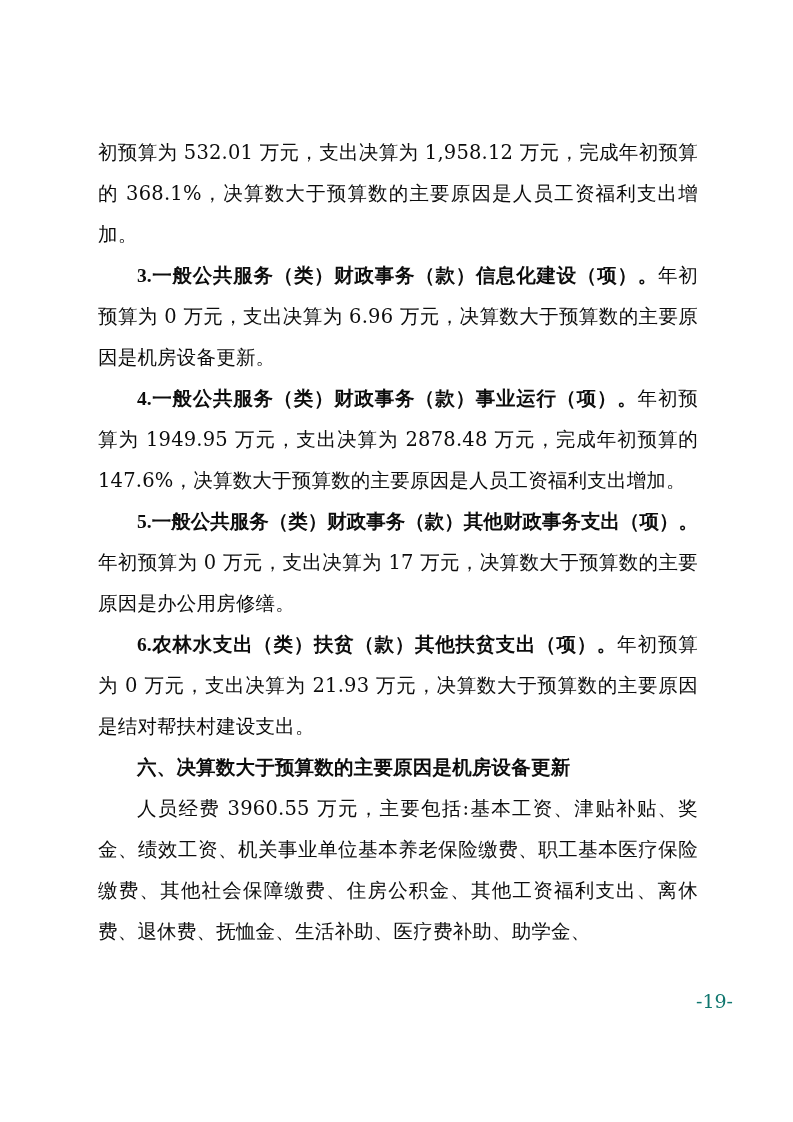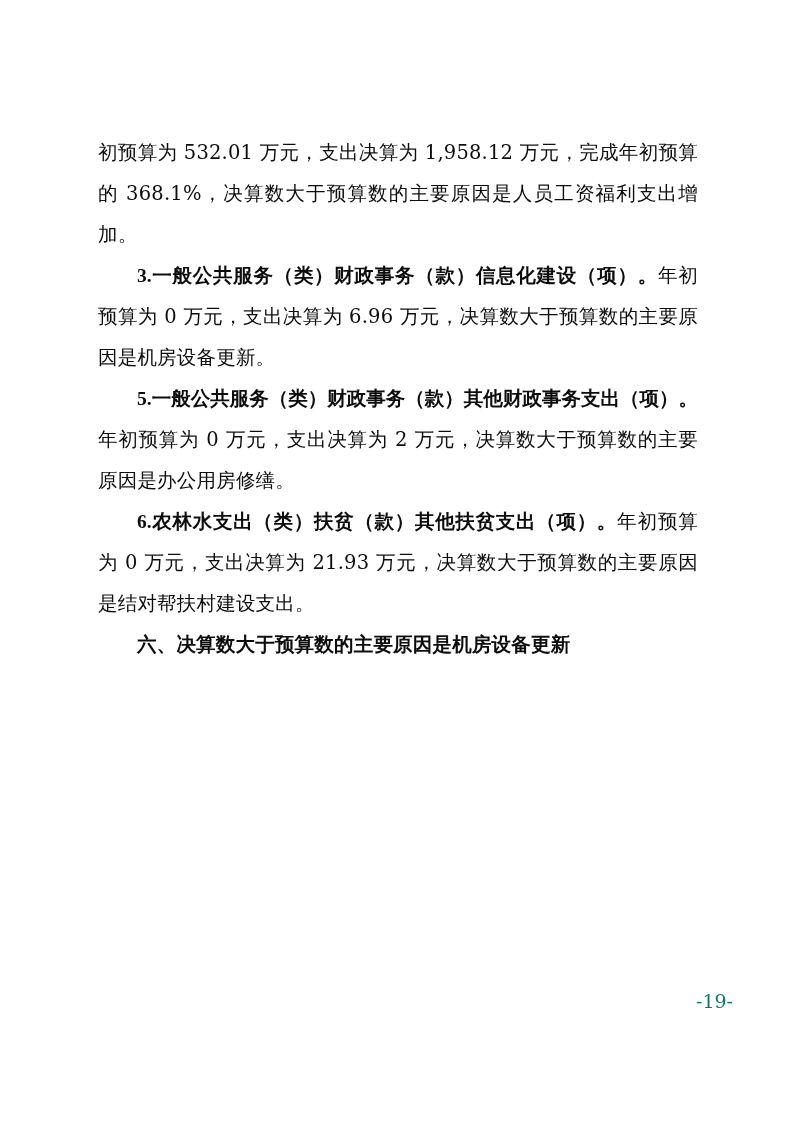--- a/index.html
+++ b/index.html
@@ -60,25 +60,27 @@
 </head>
 <body>
 
 <div class="page">
   <div class="content">
 
     <p class="body">初预算为 532.01 万元，支出决算为 1,958.12 万元，完成年初预算的 368.1%，决算数大于预算数的主要原因是人员工资福利支出增加。</p>
 
     <p class="indent"><span class="bold">3.一般公共服务（类）财政事务（款）信息化建设（项）。</span><span>年初预算为 0 万元，支出决算为 6.96 万元，决算数大于预算数的主要原因是机房设备更新。</span></p>
 
+    <p class="indent"><span class="bold">4.一般公共服务（类）财政事务（款）事业运行（项）。</span><span>年初预算为 1949.95 万元，支出决算为 2878.48 万元，完成年初预算的 147.6%，决算数大于预算数的主要原因是人员工资福利支出增加。</span></p>
 
-    <p class="indent"><span class="bold">5.一般公共服务（类）财政事务（款）其他财政事务支出（项）。</span><span>年初预算为 0 万元，支出决算为 2 万元，决算数大于预算数的主要原因是办公用房修缮。</span></p>
+    <p class="indent"><span class="bold">5.一般公共服务（类）财政事务（款）其他财政事务支出（项）。</span><span>年初预算为 0 万元，支出决算为 17 万元，决算数大于预算数的主要原因是办公用房修缮。</span></p>
 
     <p class="indent"><span class="bold">6.农林水支出（类）扶贫（款）其他扶贫支出（项）。</span><span>年初预算为 0 万元，支出决算为 21.93 万元，决算数大于预算数的主要原因是结对帮扶村建设支出。</span></p>
 
     <p class="heading">六、决算数大于预算数的主要原因是机房设备更新</p>
 
 
+    <p class="indent">人员经费 3960.55 万元，主要包括:基本工资、津贴补贴、奖金、绩效工资、机关事业单位基本养老保险缴费、职工基本医疗保险缴费、其他社会保障缴费、住房公积金、其他工资福利支出、离休费、退休费、抚恤金、生活补助、医疗费补助、助学金、</p>
 
   </div>
 
   <div class="pagenum">-19-</div>
 </div>
 
 </body></html>

